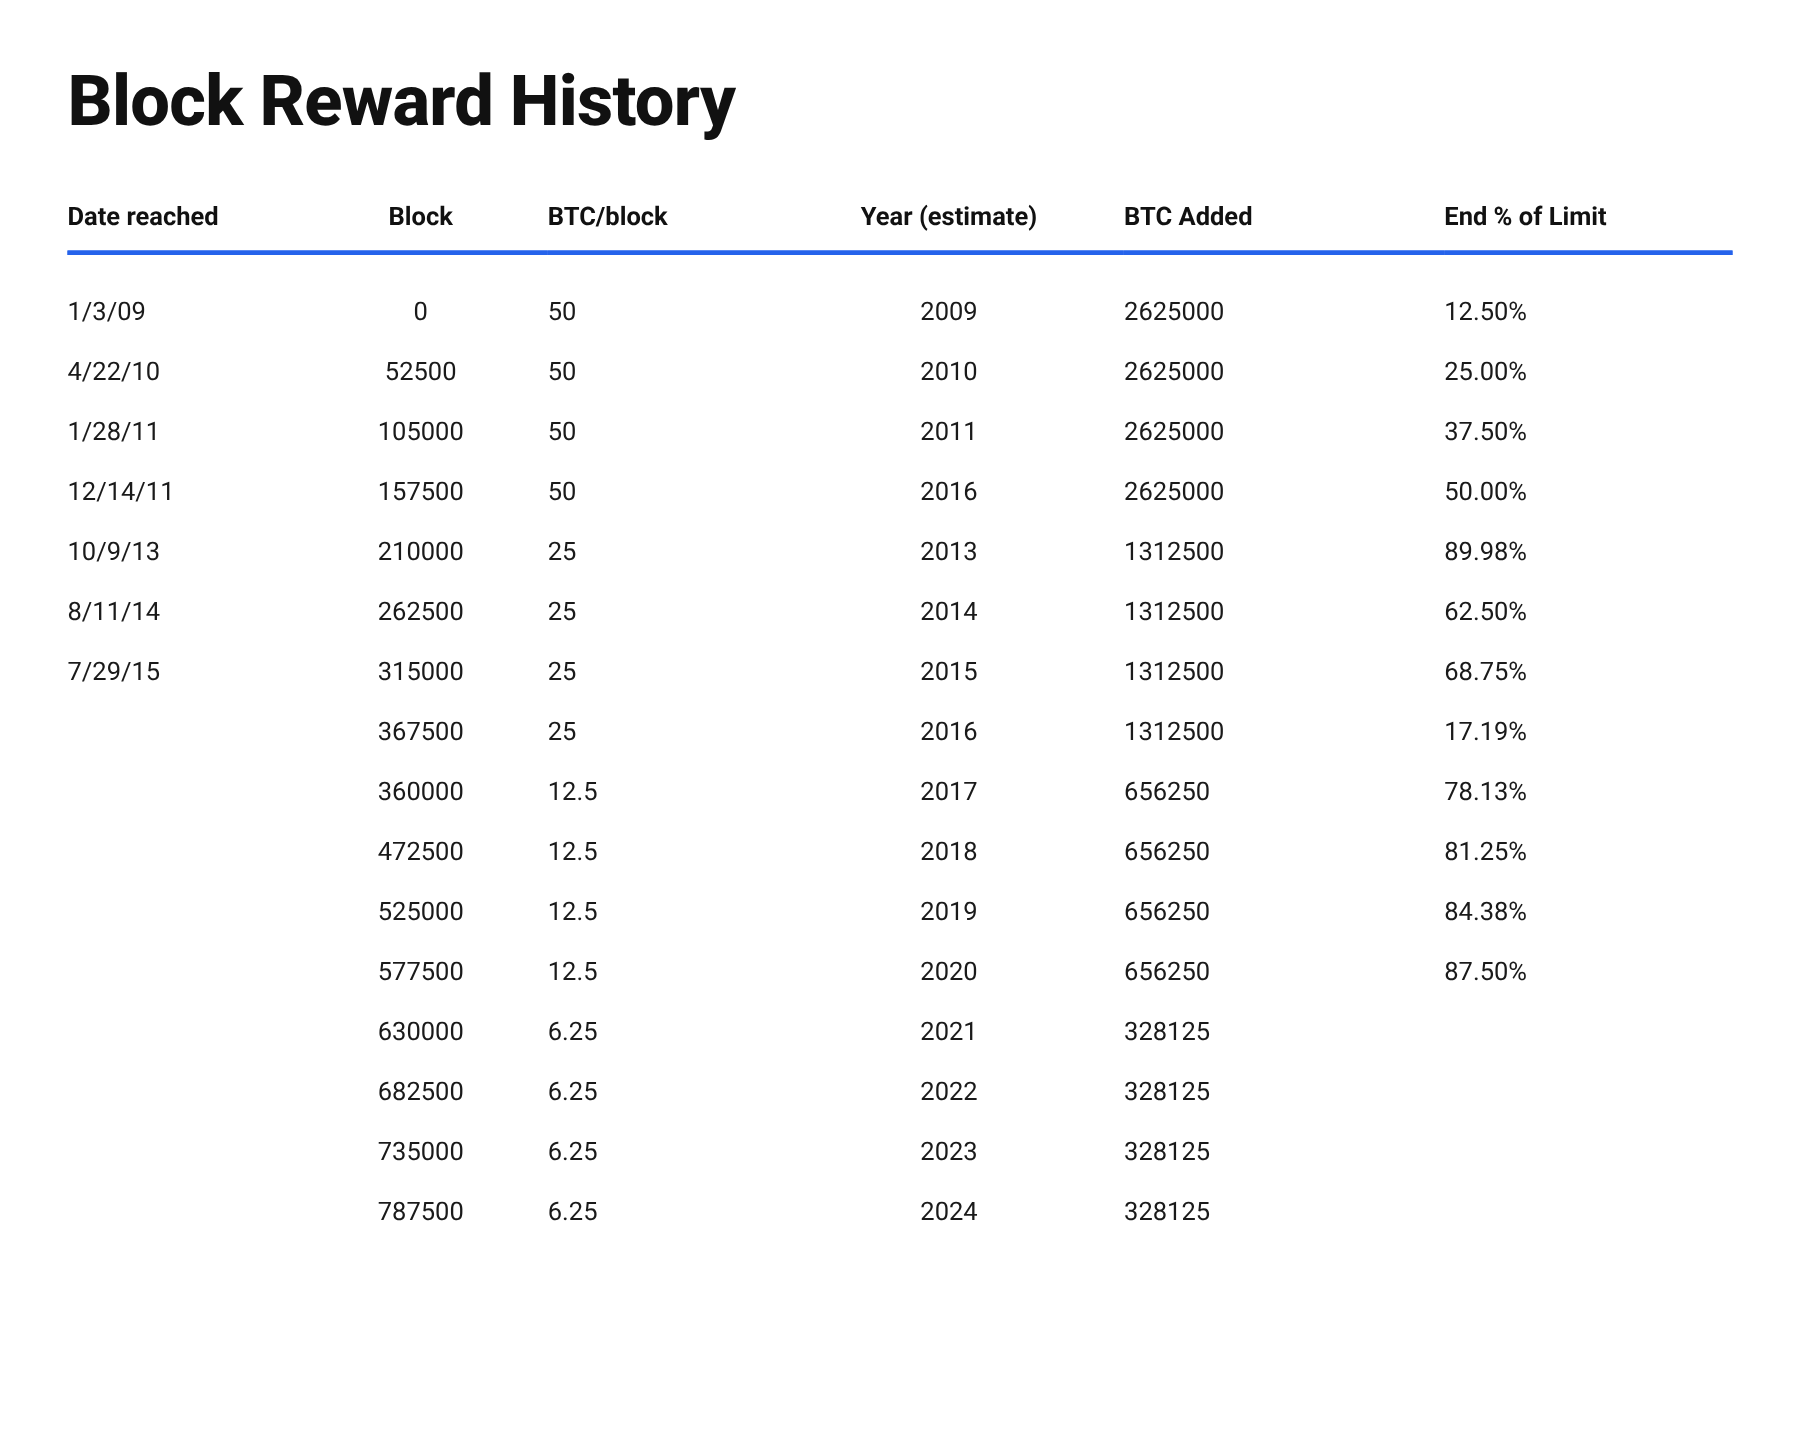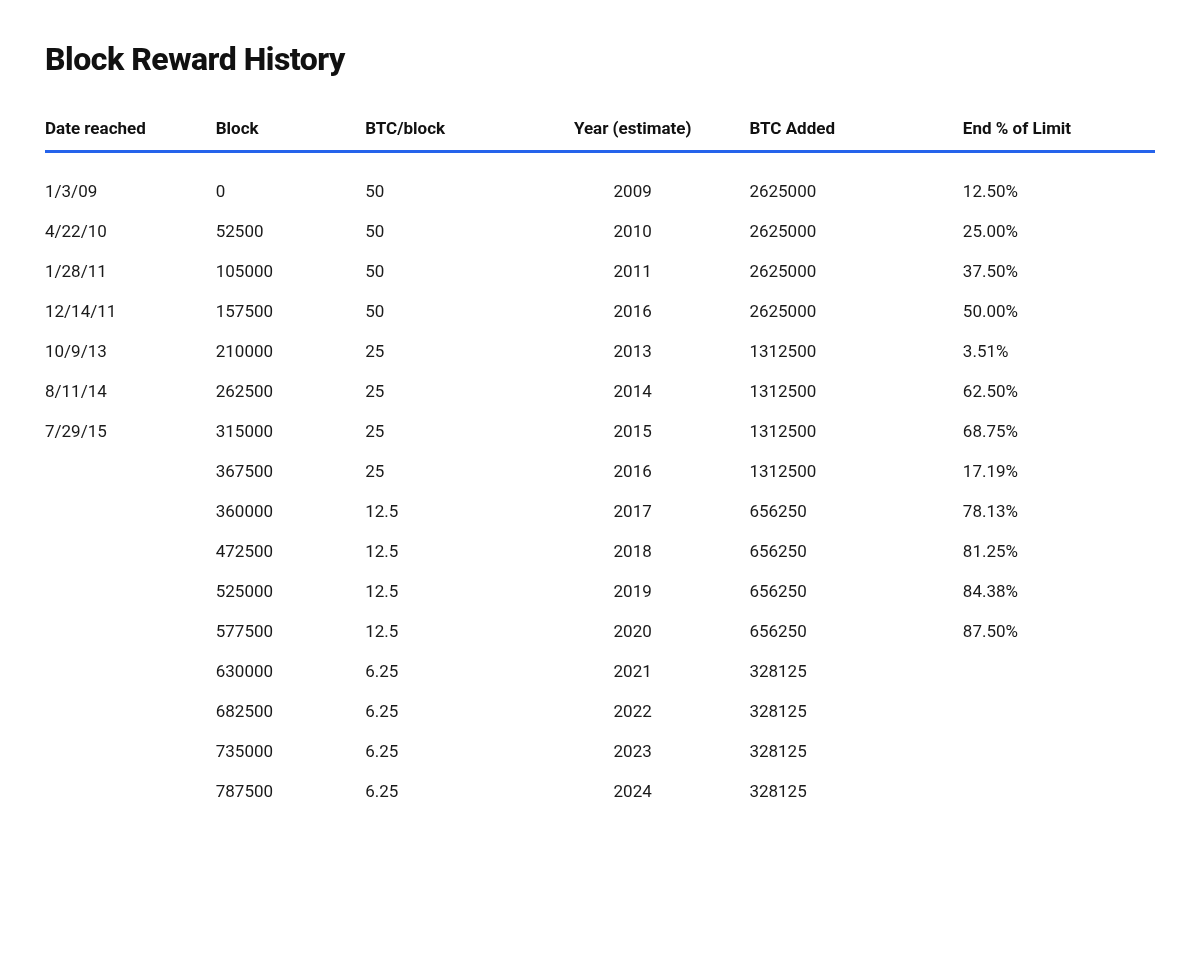--- a/index.html
+++ b/index.html
@@ -11,21 +11,21 @@
     body {
       background-color: #ffffff;
       font-family: -apple-system, BlinkMacSystemFont, 'Segoe UI', Roboto, Arial, sans-serif;
       color: #1a1a1a;
       padding: 40px 45px;
       width: 1200px;
       min-height: 970px;
     }
 
     .page-title {
-      font-size: 32px;
+      font-size: 47px;
       font-weight: 800;
       color: #111111;
       margin-bottom: 40px;
       letter-spacing: -0.5px;
     }
 
     .table-container {
       width: 100%;
     }
 
@@ -52,21 +52,21 @@
       color: #1a1a1a;
       padding: 10px 20px 10px 0;
       vertical-align: middle;
     }
 
     tbody tr:first-child td {
       padding-top: 28px;
     }
 
     .col-date { width: 160px; margin-top: 32px; }
-    .col-block { width: 140px; }
+    .col-block { width: 140px; text-align: center; }
     .col-btcblock { width: 160px; margin-left: 48px; }
     .col-year { width: 200px; text-align: center; }
     .col-btcadded { width: 200px; }
     .col-endlimit { width: 180px; }
   </style>
 </head>
 <body>
 
 <h1 class="page-title">Block Reward History</h1>
 
@@ -114,21 +114,21 @@
           <td class="col-year">2016</td>
           <td class="col-btcadded">2625000</td>
           <td class="col-endlimit">50.00%</td>
         </tr>
         <tr>
           <td class="col-date">10/9/13</td>
           <td class="col-block">210000</td>
           <td class="col-btcblock">25</td>
           <td class="col-year">2013</td>
           <td class="col-btcadded">1312500</td>
-          <td class="col-endlimit">3.51%</td>
+          <td class="col-endlimit">89.98%</td>
         </tr>
         <tr>
           <td class="col-date">8/11/14</td>
           <td class="col-block">262500</td>
           <td class="col-btcblock">25</td>
           <td class="col-year">2014</td>
           <td class="col-btcadded">1312500</td>
           <td class="col-endlimit">62.50%</td>
         </tr>
         <tr>

